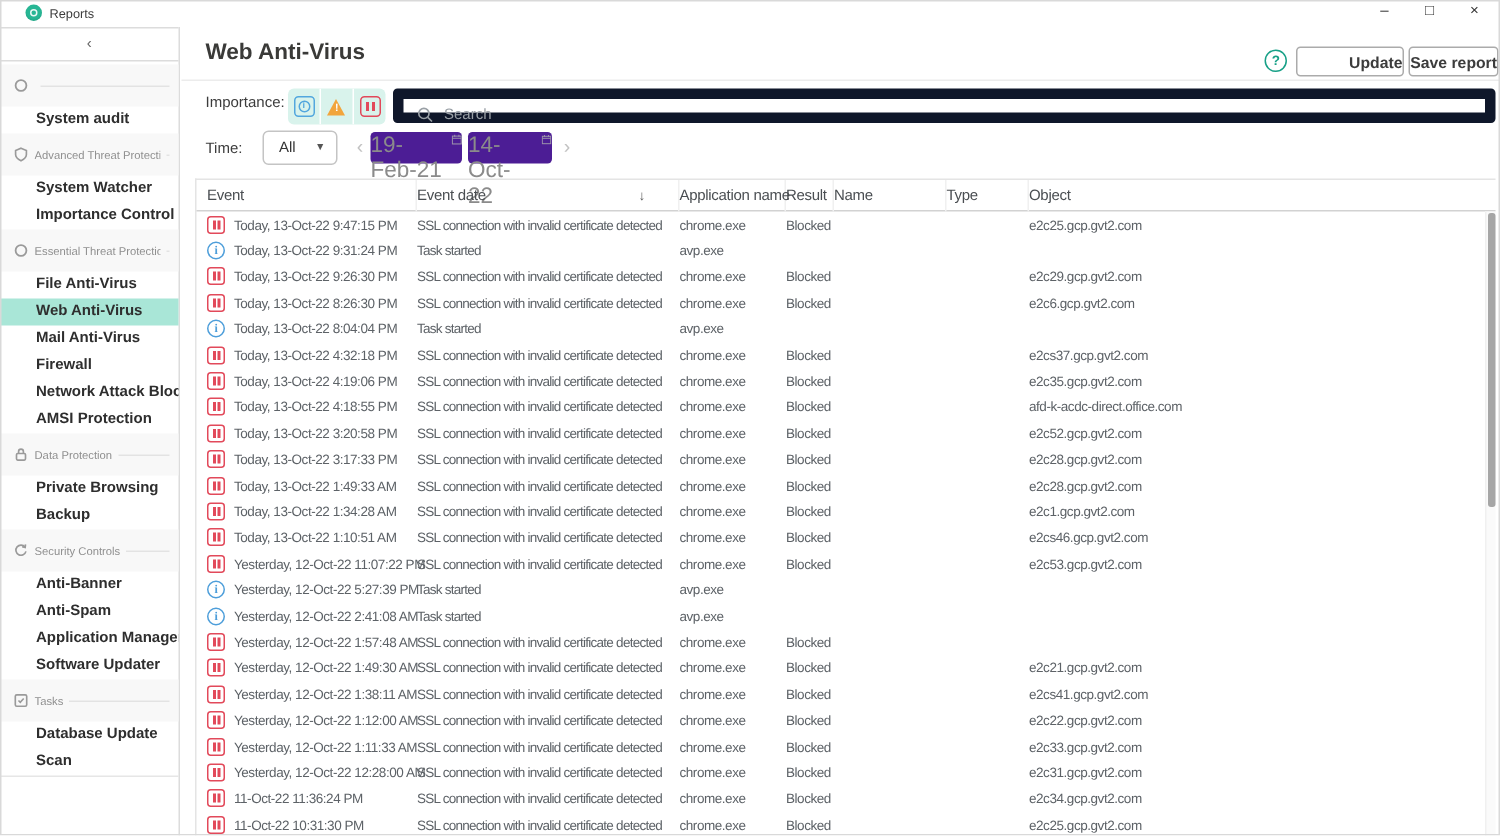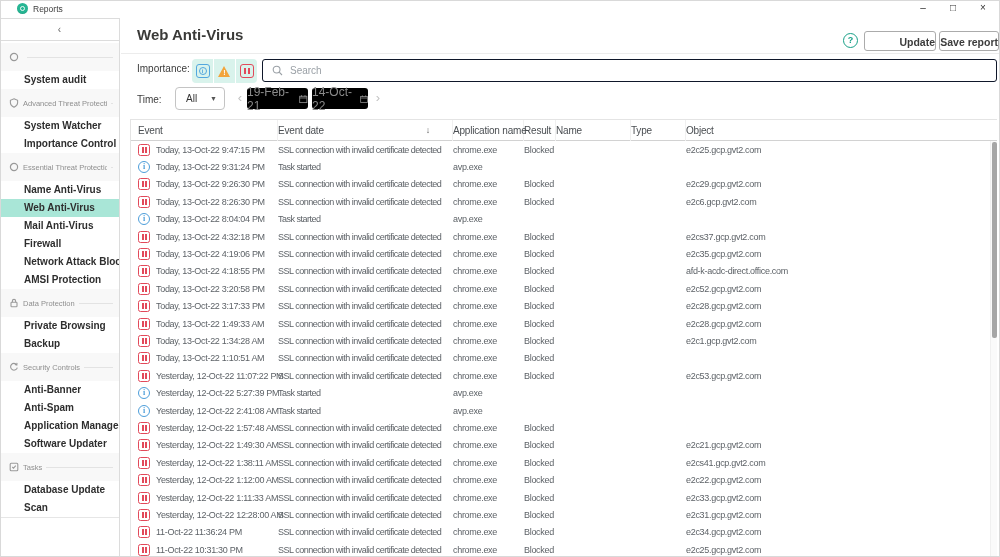--- a/index.html
+++ b/index.html
@@ -63,37 +63,37 @@
   .tri-bang{position:absolute;left:0;right:0;bottom:1px;text-align:center;color:#fff;
        font-size:7px;font-weight:700}
   .crit-box{width:14px;height:14px;border:1px solid #e2495a;border-radius:3px;position:relative;
        box-sizing:border-box;background:transparent}
   .crit-box::before,.crit-box::after{content:"";position:absolute;top:3px;width:2.5px;height:6px;
        background:#e2495a}
   .crit-box::before{left:3px}
   .crit-box::after{left:7px}
 
   .search-box{position:absolute;left:141px;top:41px;right:3px;height:23px;
-       border:1px solid #0f172a;border-radius:3px;box-sizing:border-box}
+       border:7px solid #0f172a;border-radius:3px;box-sizing:border-box}
   .search-box input{width:100%;height:100%;border:0;outline:none;background:transparent;
        padding:0 0 0 27px;font-size:10px;color:#444;font-family:inherit;box-sizing:border-box}
   .search-box input::placeholder{color:#9aa0a6}
   .search-icon{position:absolute;left:9px;top:5px;width:11px;height:11px}
 
   .time-label{position:absolute;left:16px;top:76px;font-size:10px;color:#3c3c3c}
   .time-select{position:absolute;left:54px;top:69px;width:50px;height:23px;border:1px solid #c4c4c4;
        border-radius:4px;font-size:10px;color:#333;line-height:21px;padding-left:10px;
        box-sizing:border-box}
   .time-select .chev{position:absolute;right:7px;top:0;line-height:21px;font-size:7px;color:#555}
   .time-chev{position:absolute;top:69px;width:12px;height:23px;line-height:22px;color:#c2c2c2;
        font-size:13px;text-align:center}
   .chev-prev{left:113px}
   .chev-next{left:251px}
-  .date-btn{position:absolute;top:70px;height:21px;background:#000000;border-radius:3px;
-       font-size:12px;color:#8b8b8b;display:flex;align-items:center;justify-content:center;gap:5px}
+  .date-btn{position:absolute;top:70px;height:21px;background:#4c1d95;border-radius:3px;
+       font-size:15px;color:#8b8b8b;display:flex;align-items:flex-start;justify-content:center;gap:5px}
   .date-from{left:126px;width:61px}
   .date-to{left:191px;width:56px}
   .cal-icon{width:10px;height:10px;opacity:.8}
 
   
   .table{position:absolute;left:9px;top:101px;width:867px;bottom:0;
        border-left:1px solid #e4e4e4;border-top:1px solid #e4e4e4;box-sizing:border-box}
   .thead{display:grid;grid-template-columns:140px 175px 71px 32px 75px 55px 1fr;height:21px;
        align-items:center;padding-left:7px;border-bottom:1px solid #d2d2d2;font-size:10px;
        color:#4a4e52;box-sizing:border-box}
@@ -171,21 +171,21 @@
   <div class="nav-section">
     <span class="nav-section-icon">
           <svg width="10" height="10" viewBox="0 0 10 10">
             <circle cx="5" cy="5" r="3.6" fill="none" stroke="#9a9a9a" stroke-width="1.2"></circle>
           </svg>
         </span>
     <span class="nav-section-label">Essential Threat Protection</span>
     <span class="line"></span>
   </div>
 
-  <div class="nav-item">Name Anti-Virus</div>
+  <div class="nav-item">File Anti-Virus</div>
 
   <div class="nav-item selected">Web Anti-Virus</div>
 
   <div class="nav-item">Mail Anti-Virus</div>
 
   <div class="nav-item">Firewall</div>
 
   <div class="nav-item">Network Attack Blocker</div>
 
   <div class="nav-item">AMSI Protection</div>
@@ -473,20 +473,21 @@
   <div class="trow">
     <div class="c-date">
       <span class="sev icon-critical"></span>
       <span class="date-text">Today, 13-Oct-22 1:10:51 AM</span>
     </div>
     <div class="c-event">SSL connection with invalid certificate detected</div>
     <div class="c-app">chrome.exe</div>
     <div class="c-result">Blocked</div>
     <div class="c-name"></div>
     <div class="c-type"></div>
+    <div class="c-object">e2cs46.gcp.gvt2.com</div>
   </div>
 
   <div class="trow">
     <div class="c-date">
       <span class="sev icon-critical"></span>
       <span class="date-text">Yesterday, 12-Oct-22 11:07:22 PM</span>
     </div>
     <div class="c-event">SSL connection with invalid certificate detected</div>
     <div class="c-app">chrome.exe</div>
     <div class="c-result">Blocked</div>

